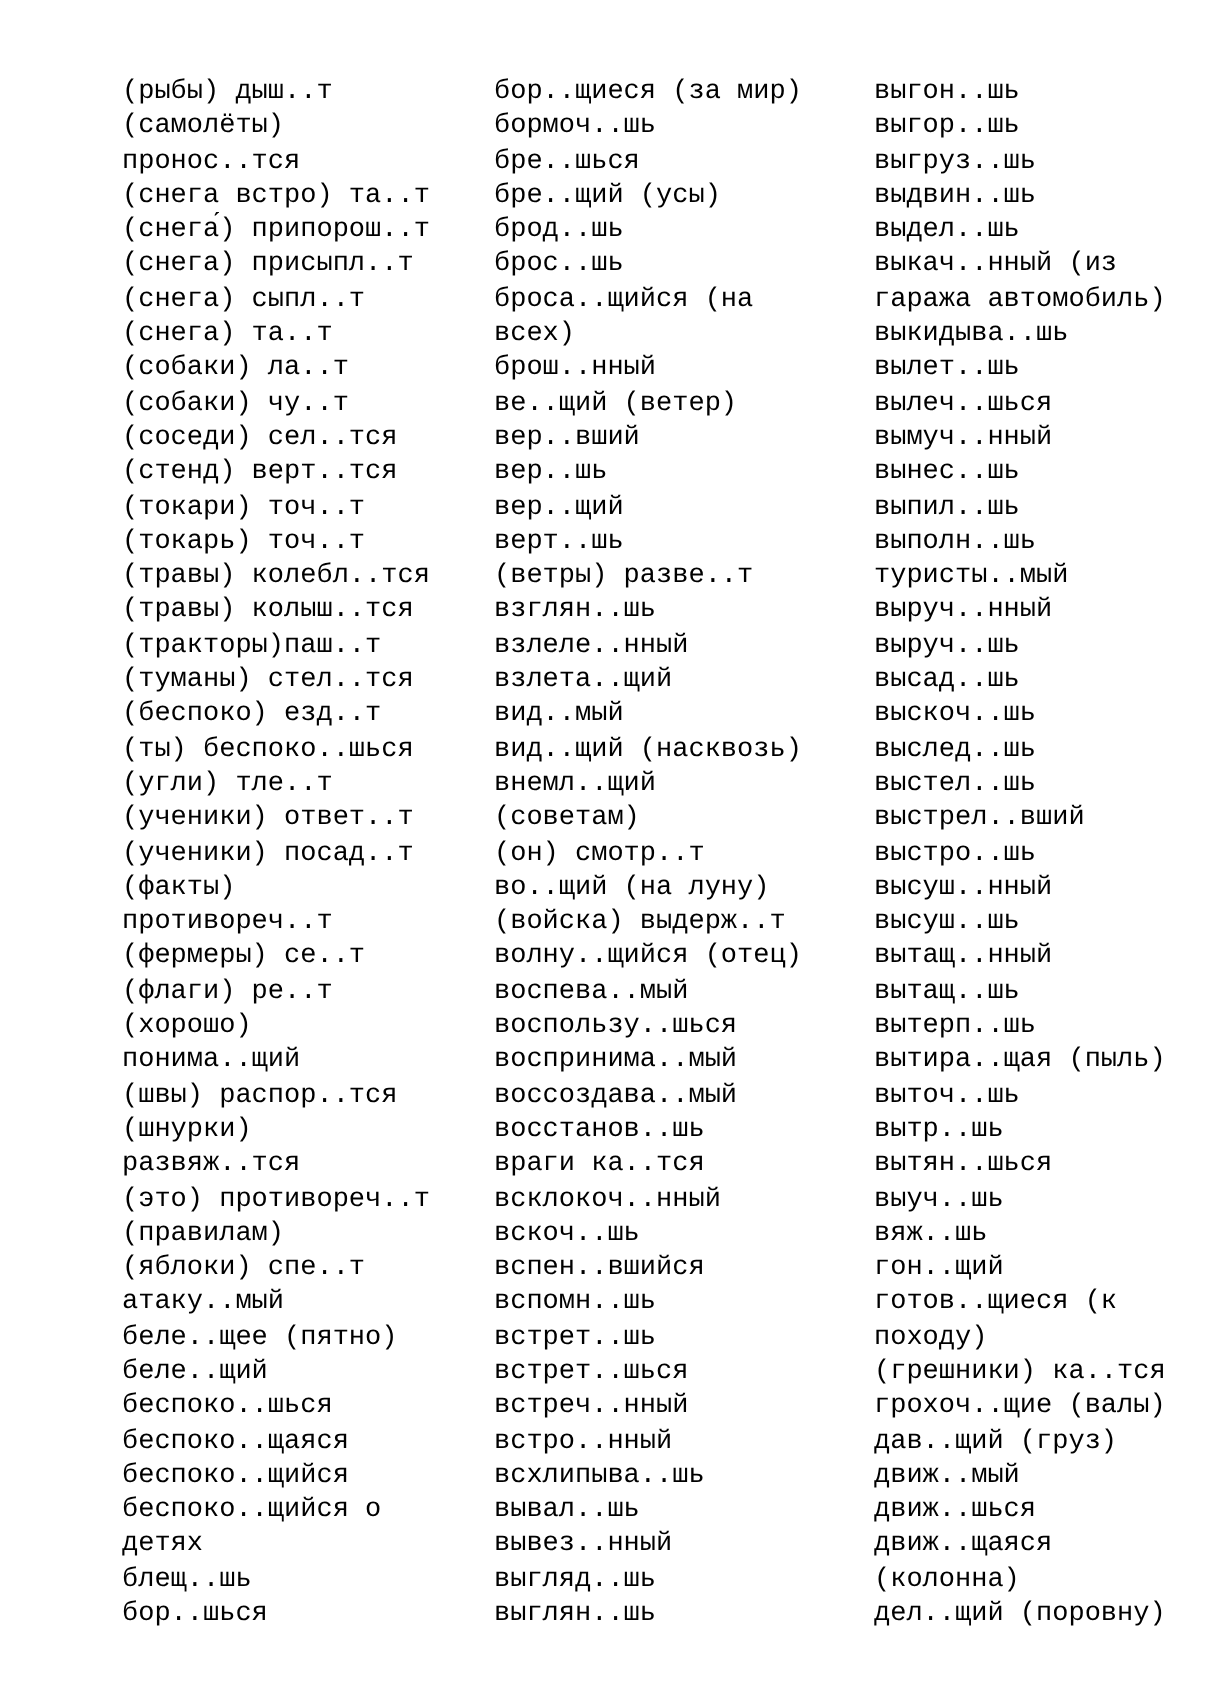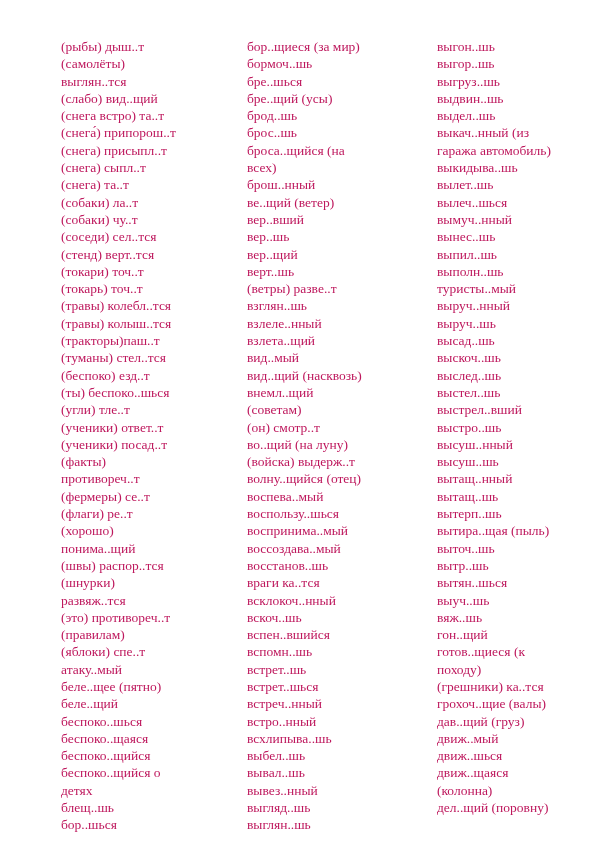--- a/index.html
+++ b/index.html
@@ -6,22 +6,22 @@
     margin: 0;
     padding: 0;
     background: #ffffff;
   }
   .page {
     position: relative;
     width: 604px;
     height: 852px;
     background: #ffffff;
     overflow: hidden;
-    font-family: Liberation Serif, serif;
-    color: #be185d;
+    font-family: Liberation Mono, monospace;
+    color: #000000;
   }
   .col {
     position: absolute;
     top: 38px;
     font-size: 13.5px;
     line-height: 17.3px;
     white-space: nowrap;
   }
   .col-1 { left: 61px;  width: 184px; }
   .col-2 { left: 247px; width: 180px; }
@@ -30,22 +30,21 @@
     height: 17.3px;
   }
 </style>
 </head>
 <body>
 
 <div class="page">
   <div class="col col-1">
       <div class="line">(рыбы) дыш..т</div>
       <div class="line">(самолёты)</div>
-      <div class="line">выглян..тся</div>
-      <div class="line">(слабо) вид..щий</div>
+      <div class="line">пронос..тся</div>
       <div class="line">(снега встро) та..т</div>
       <div class="line">(снега́) припорош..т</div>
       <div class="line">(снега) присыпл..т</div>
       <div class="line">(снега) сыпл..т</div>
       <div class="line">(снега) та..т</div>
       <div class="line">(собаки) ла..т</div>
       <div class="line">(собаки) чу..т</div>
       <div class="line">(соседи) сел..тся</div>
       <div class="line">(стенд) верт..тся</div>
       <div class="line">(токари) точ..т</div>
@@ -117,21 +116,20 @@
       <div class="line">враги ка..тся</div>
       <div class="line">всклокоч..нный</div>
       <div class="line">вскоч..шь</div>
       <div class="line">вспен..вшийся</div>
       <div class="line">вспомн..шь</div>
       <div class="line">встрет..шь</div>
       <div class="line">встрет..шься</div>
       <div class="line">встреч..нный</div>
       <div class="line">встро..нный</div>
       <div class="line">всхлипыва..шь</div>
-      <div class="line">выбел..шь</div>
       <div class="line">вывал..шь</div>
       <div class="line">вывез..нный</div>
       <div class="line">выгляд..шь</div>
       <div class="line">выглян..шь</div>
     </div>
   <div class="col col-3">
       <div class="line">выгон..шь</div>
       <div class="line">выгор..шь</div>
       <div class="line">выгруз..шь</div>
       <div class="line">выдвин..шь</div>

